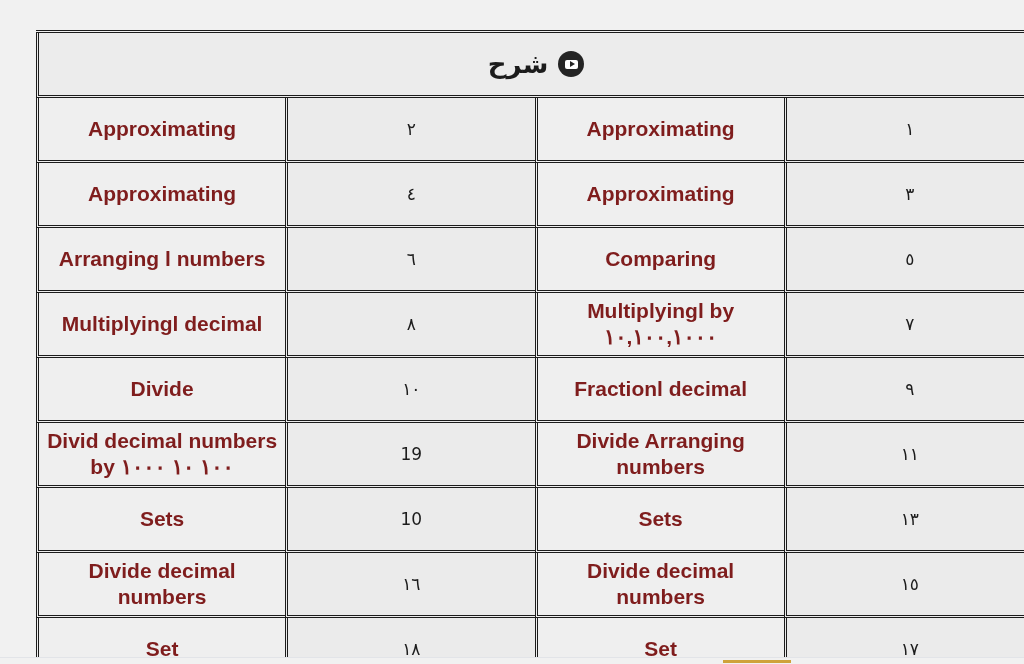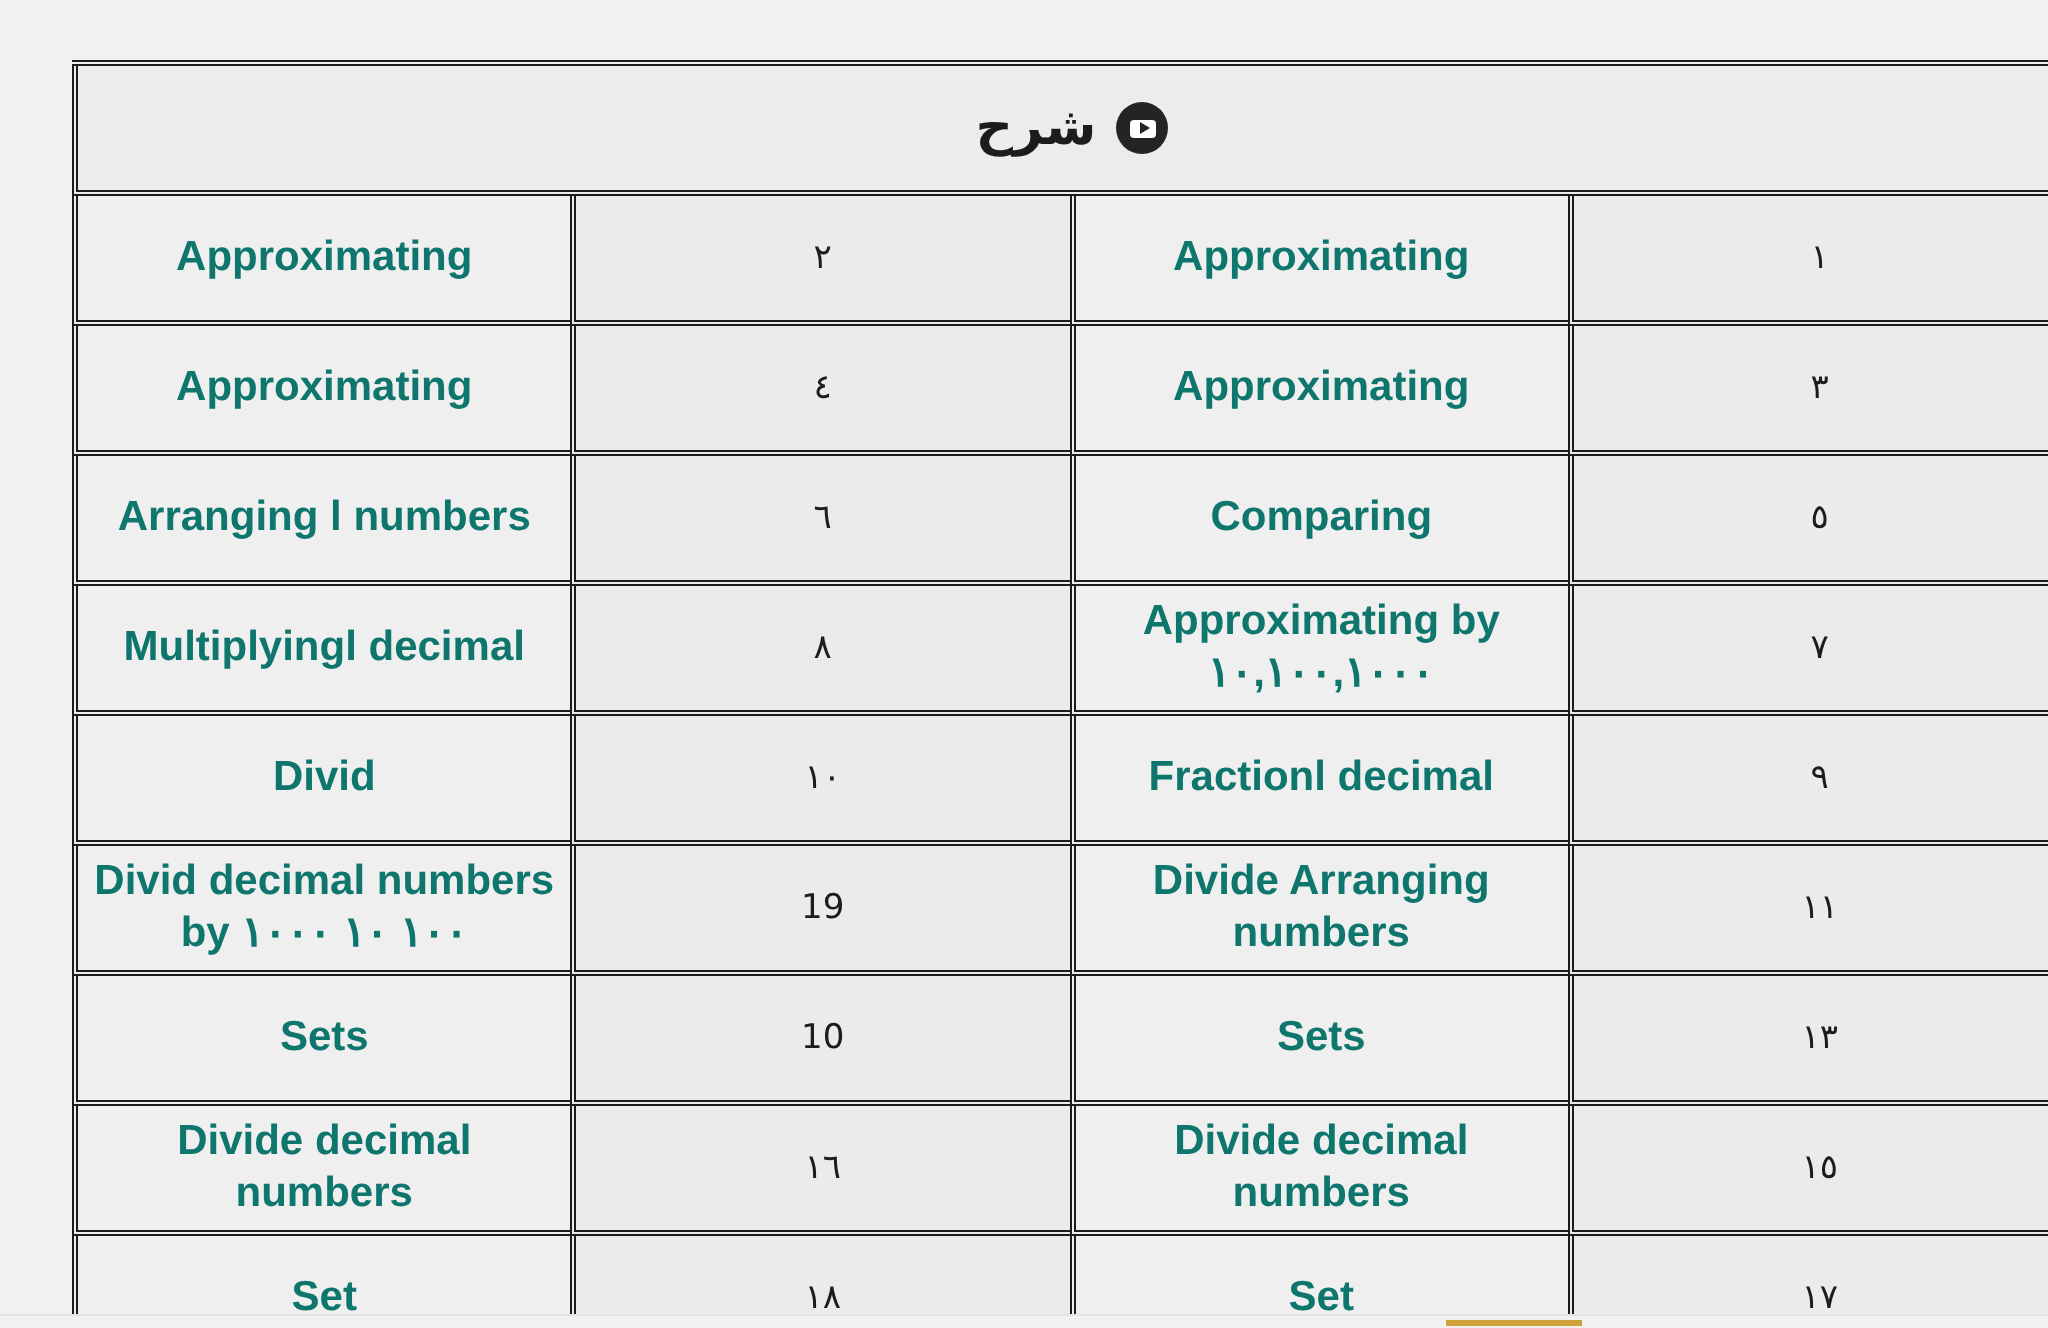--- a/index.html
+++ b/index.html
@@ -108,21 +108,21 @@
   }
   .num-cell {
     width: 56px;
     background: #ebebeb !important;
   }
 
   .lesson-title {
     font-family: "Liberation Sans", sans-serif;
     font-size: 21px;
     font-weight: 700;
-    color: #0f766e;
+    color: #7f1d1d;
     line-height: 1.22;
     padding: 2px 8px;
     display: block;
   }
   .lesson-num {
     font-family: "DejaVu Sans", sans-serif;
     font-size: 17px;
     font-weight: 400;
     color: #1c1c1c;
     line-height: 1;
@@ -214,30 +214,30 @@
       </tr>
 
       <tr class="lesson-row">
         <td class="title-cell">
           <span class="lesson-title">Multiplyingl decimal</span>
         </td>
         <td class="num-cell">
           <span class="lesson-num">٨</span>
         </td>
         <td class="title-cell">
-          <span class="lesson-title">Approximating by ١٠,١٠٠,١٠٠٠</span>
+          <span class="lesson-title">Multiplyingl by ١٠,١٠٠,١٠٠٠</span>
         </td>
         <td class="num-cell">
           <span class="lesson-num">٧</span>
         </td>
       </tr>
 
       <tr class="lesson-row">
         <td class="title-cell">
-          <span class="lesson-title">Divid</span>
+          <span class="lesson-title">Divide</span>
         </td>
         <td class="num-cell">
           <span class="lesson-num">١٠</span>
         </td>
         <td class="title-cell">
           <span class="lesson-title">Fractionl decimal</span>
         </td>
         <td class="num-cell">
           <span class="lesson-num">٩</span>
         </td>

